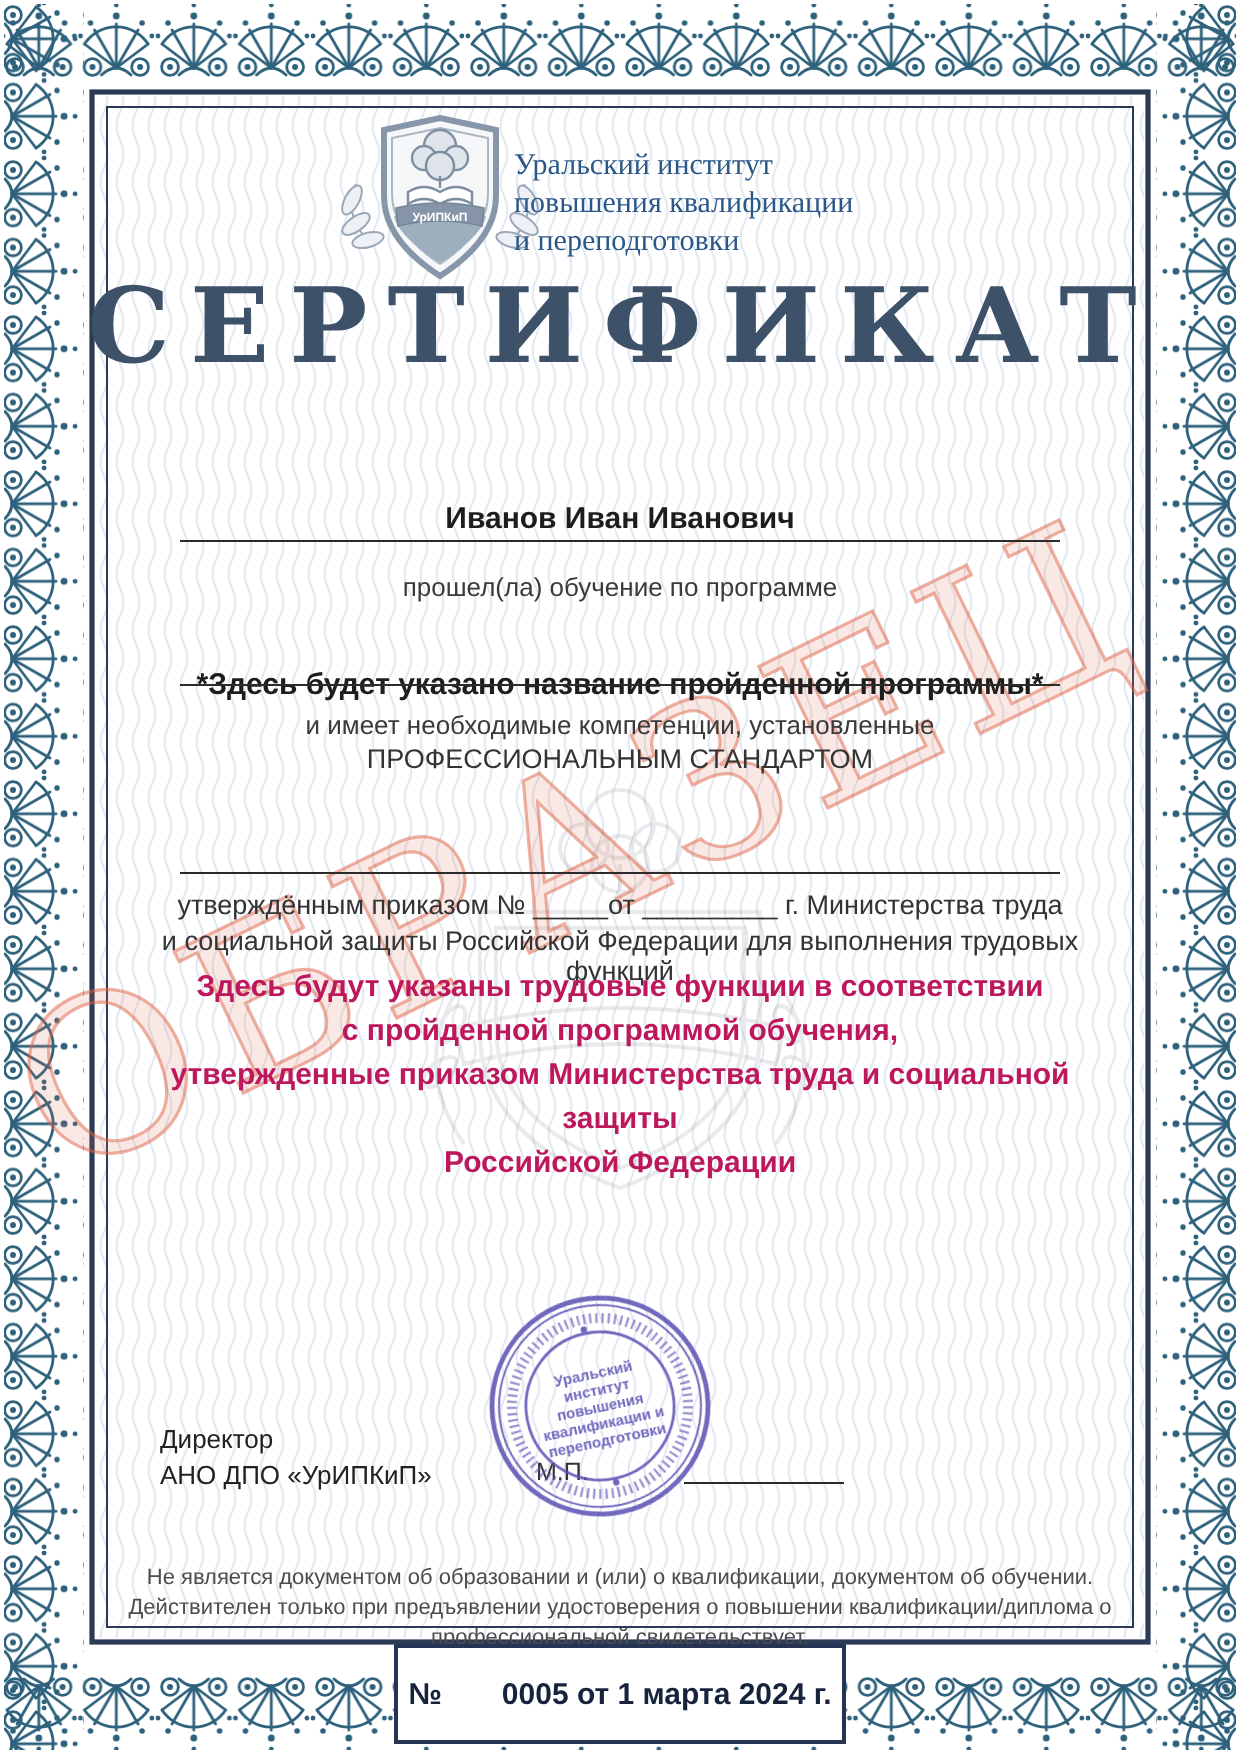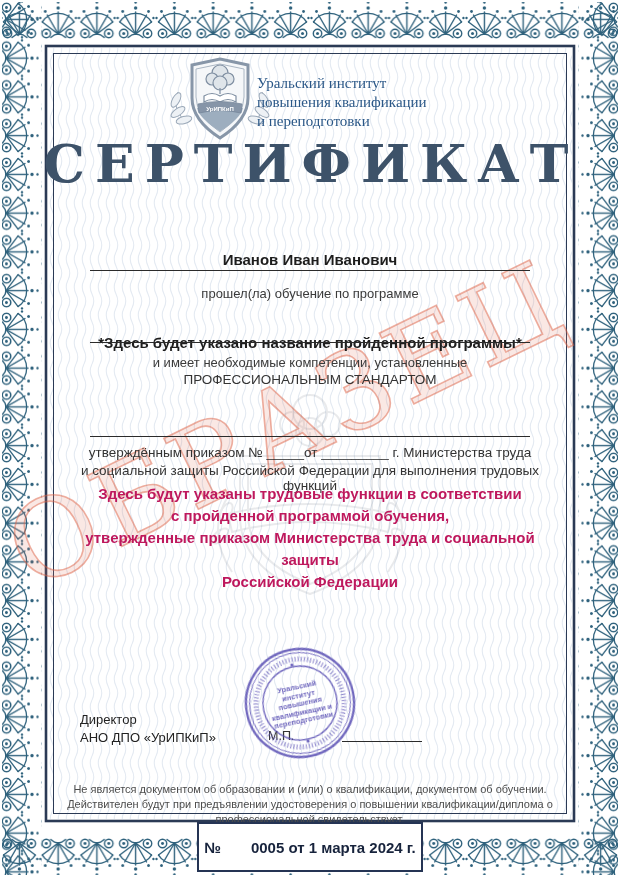--- a/index.html
+++ b/index.html
@@ -209,21 +209,21 @@
         <text x="58" y="69.5">квалификации и</text>
         <text x="58" y="78">переподготовки</text>
       </g>
       <circle cx="58" cy="97" r="1.6" fill="#5a50b4"></circle>
       <circle cx="58" cy="19" r="1.6" fill="#5a50b4"></circle>
     </g>
   </svg>
 
   <div class="abs ctr disclaimer">
     <div>Не является документом об образовании и (или) о квалификации, документом об обучении.</div>
-    <div>Действителен будут при предъявлении удостоверения о повышении квалификации/диплома о</div>
+    <div>Действителен только при предъявлении удостоверения о повышении квалификации/диплома о</div>
     <div>профессиональной свидетельствует.</div>
   </div>
 
   <div class="abs numbox">
     <span class="lbl">№</span>
     <span>0005 от 1 марта 2024 г.</span>
   </div>
 
 </div>
 

